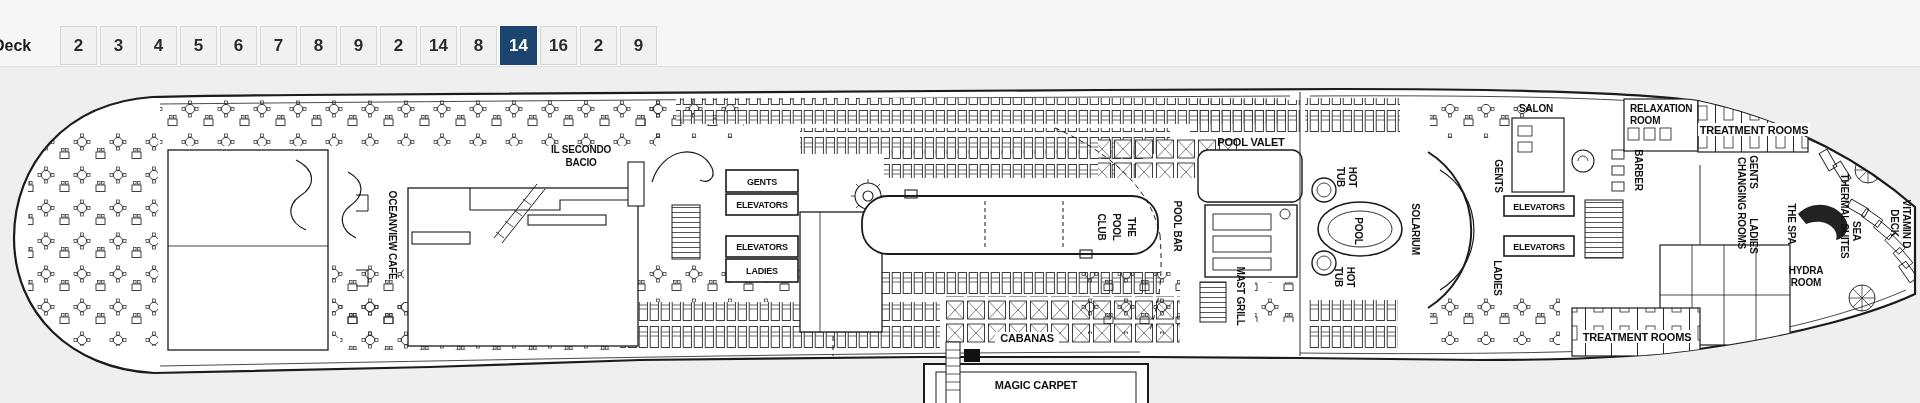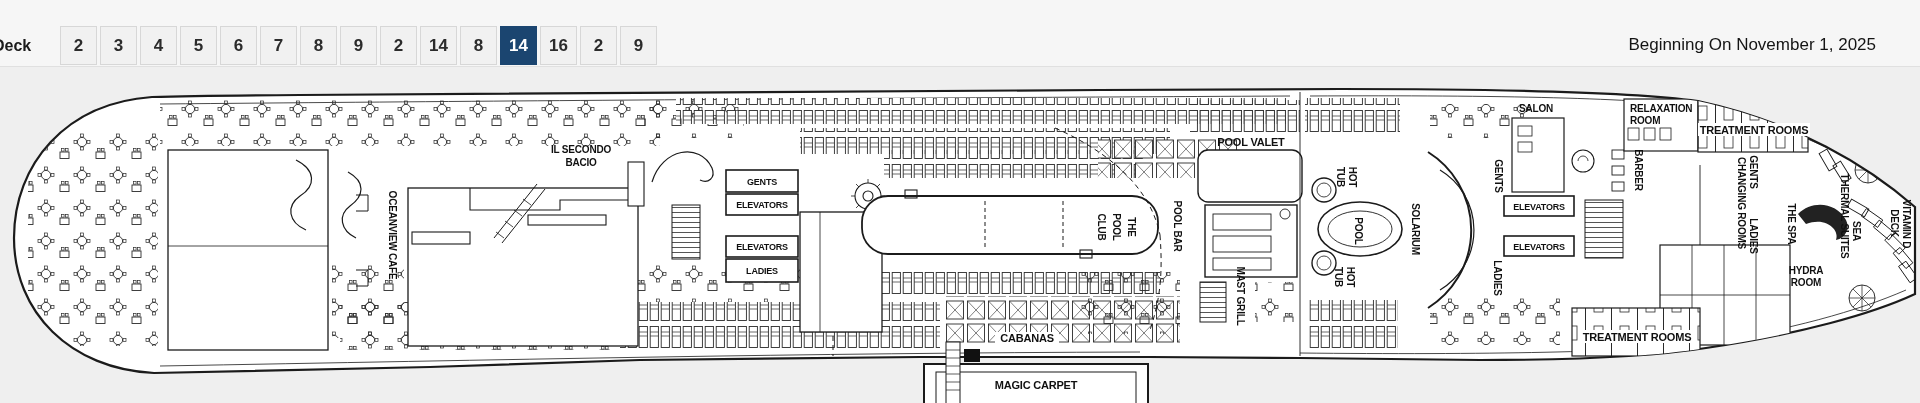--- a/index.html
+++ b/index.html
@@ -37,21 +37,20 @@
         <button class="deck-btn">8</button>
         <button class="deck-btn">9</button>
         <button class="deck-btn">2</button>
         <button class="deck-btn">14</button>
         <button class="deck-btn">8</button>
         <button class="deck-btn selected" style="background: rgb(27, 69, 112); color: rgb(255, 255, 255);">14</button>
         <button class="deck-btn">16</button>
         <button class="deck-btn">2</button>
         <button class="deck-btn">9</button>
       </div>
-    <span class="date-note">Beginning On November 1, 2025</span>
   </header>
 
   <div class="plan">
   <svg width="1920" height="337" viewBox="0 66 1920 337" xmlns="http://www.w3.org/2000/svg">
     <defs>
       <clipPath id="hullClip">
         <path d="M152,97 C66,103 14,164 14,238 C14,312 70,369 154,373 L430,367 L640,360 L920,357 L1150,357 L1300,358 L1480,360 C1580,360 1650,357 1706,348 C1800,334 1872,314 1915,294 L1915,207 C1868,166 1796,122 1698,101 C1630,92 1480,89 1340,89 L1100,90 C800,92 520,94 300,95 C240,95.5 190,96 152,97 Z"></path>
       </clipPath>
       <pattern id="pLoung" width="11" height="27" patternUnits="userSpaceOnUse">
         <rect x="1.2" y="2.5" width="8.2" height="21" fill="#fff" stroke="#2a2a2a" stroke-width="0.9"></rect>

